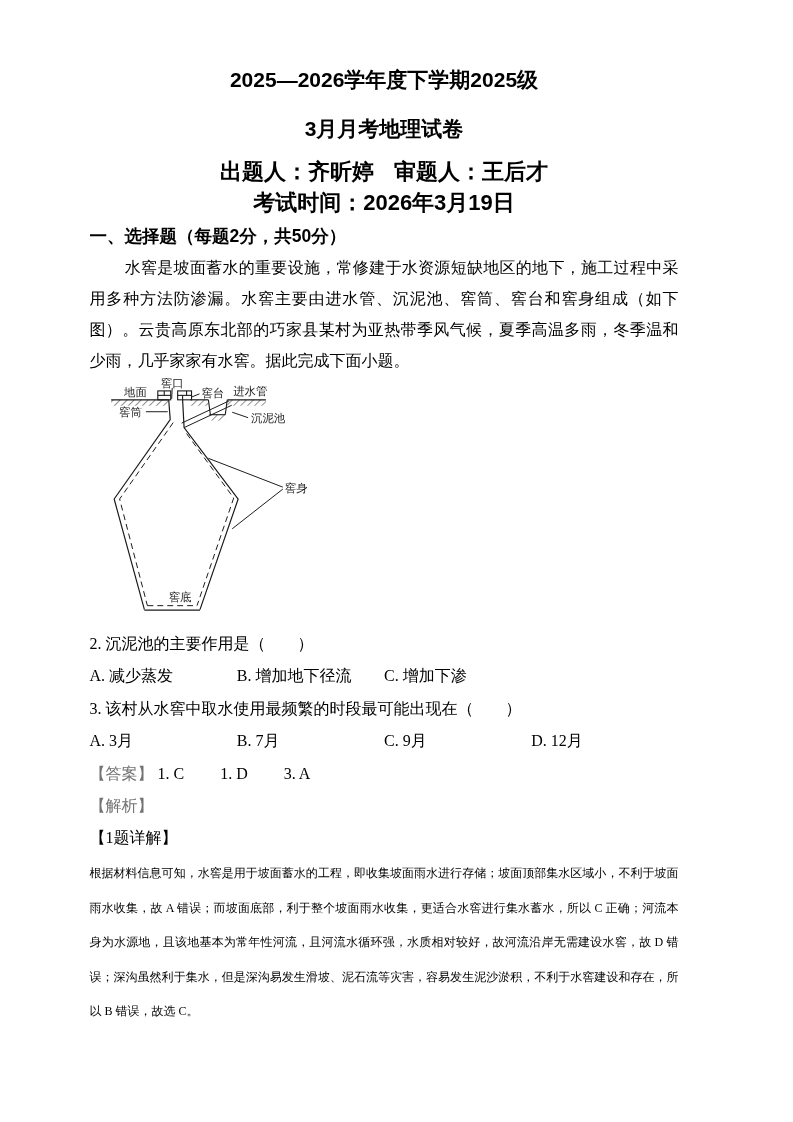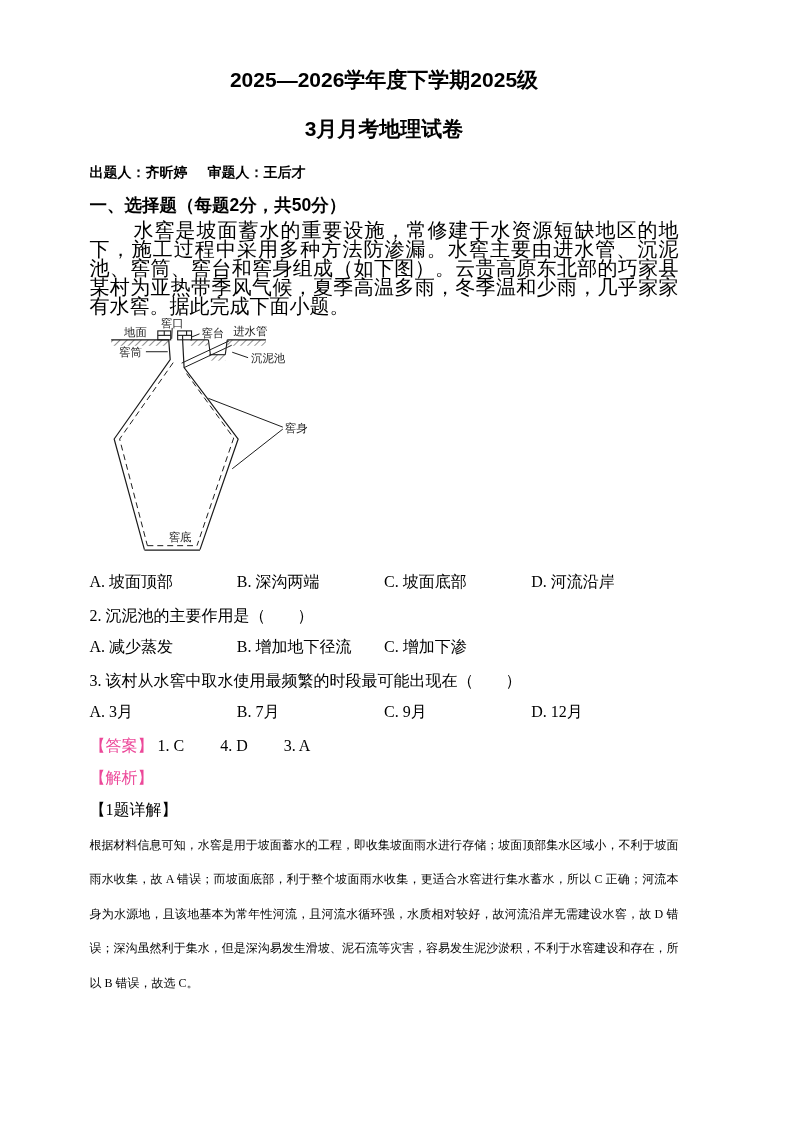--- a/index.html
+++ b/index.html
@@ -17,39 +17,40 @@
   }
   .title-line {
     text-align: center;
     font-family: "Liberation Sans", sans-serif;
     font-weight: 700;
     font-size: 21px;
     line-height: 28px;
   }
   .title-line.second { margin-top: 21px; }
   .info-line {
+    text-align: center;
     font-family: "Liberation Sans", sans-serif;
     font-weight: 700;
-    font-size: 14px;
+    font-size: 22px;
     line-height: 24px;
   }
   .info-line.first { margin-top: 17px; }
   .info-line.first .gap { display:inline-block; width: 20px; }
   .info-line.second { margin-top: 7px; }
   .section-header {
     margin-top: 8px;
     font-family: "Liberation Sans", sans-serif;
     font-weight: 700;
     font-size: 17.5px;
     line-height: 26px;
   }
   .passage {
     margin: 3px 0 0 0;
-    font-size: 20px;
-    line-height: 19px;
+    font-size: 16px;
+    line-height: 31px;
     text-align: justify;
     text-indent: 2.2em;
     font-family: Liberation Serif, serif;
   }
   .diagram-wrap { margin: 2px 0 0 8px; text-align: right; }
   svg.cellar { display: block; }
   svg.cellar text {
     font-family: "Liberation Serif", serif;
     font-size: 11.5px;
     fill: #1a1a1a;
@@ -64,21 +65,21 @@
     display: grid;
     grid-template-columns: repeat(4, 1fr);
     font-size: 16px;
     line-height: 31.5px;
   }
   .answer-line {
     font-size: 16px;
     line-height: 32px;
     margin-top: 2px;
   }
-  .blue { color: #ec4899; }
+  .blue { color: #737373; }
   .ans-item { margin-right: 32px; margin-left: 4px; }
   .ans-item.last { margin-right: 0; text-align: center; }
   .analysis-label {
     font-size: 16px;
     line-height: 32px;
   }
   .detail-header {
     font-size: 16px;
     line-height: 32px;
   }
@@ -93,20 +94,21 @@
 <body>
 
 <div class="page">
 
   <div class="title-line">2025—2026学年度下学期2025级</div>
   <div class="title-line second">3月月考地理试卷</div>
 
   <div class="info-line first">
     <span>出题人：齐昕婷</span><span class="gap"></span><span>审题人：王后才</span>
   </div>
+  <div class="info-line second">考试时间：2026年3月19日</div>
 
   <div class="section-header">一、选择题（每题2分，共50分）</div>
 
   <p class="passage">水窖是坡面蓄水的重要设施，常修建于水资源短缺地区的地下，施工过程中采用多种方法防渗漏。水窖主要由进水管、沉泥池、窖筒、窖台和窖身组成（如下图）。云贵高原东北部的巧家县某村为亚热带季风气候，夏季高温多雨，冬季温和少雨，几乎家家有水窖。据此完成下面小题。</p>
 
   <div class="diagram-wrap">
     <svg class="cellar" width="320" height="248" viewBox="0 0 320 250" xmlns="http://www.w3.org/2000/svg">
       <defs>
         <pattern id="hatch" patternUnits="userSpaceOnUse" width="5" height="5" patternTransform="rotate(45)">
           <line x1="0" y1="0" x2="0" y2="5" stroke="#333" stroke-width="1.1"></line>
@@ -170,26 +172,20 @@
       <text x="103" y="19">窖台</text>
       <text x="135" y="17">进水管</text>
       <text x="20" y="38">窖筒</text>
       <text x="153" y="44">沉泥池</text>
       <text x="187" y="115">窖身</text>
       <text x="70" y="225">窖底</text>
     </svg>
   </div>
 
   <div class="q-block">
-    <div class="q-options">
-      <span>A. 坡面顶部</span>
-      <span>B. 深沟两端</span>
-      <span>C. 坡面底部</span>
-      <span>D. 河流沿岸</span>
-    </div>
   </div>
 
   <div class="q-block">
     <div class="q-stem">2. 沉泥池的主要作用是（　　）</div>
     <div class="q-options">
       <span>A. 减少蒸发</span>
       <span>B. 增加地下径流</span>
       <span>C. 增加下渗</span>
     </div>
   </div>
@@ -198,20 +194,20 @@
     <div class="q-stem">3. 该村从水窖中取水使用最频繁的时段最可能出现在（　　）</div>
     <div class="q-options">
       <span>A. 3月</span>
       <span>B. 7月</span>
       <span>C. 9月</span>
       <span>D. 12月</span>
     </div>
   </div>
 
   <div class="answer-line">
-    <span class="blue">【答案】</span><span class="ans-item">1. C</span><span class="ans-item">4. D</span><span class="ans-item last">3. A</span>
+    <span class="blue">【答案】</span><span class="ans-item">1. C</span><span class="ans-item">1. D</span><span class="ans-item last">3. A</span>
   </div>
 
   <div class="analysis-label blue">【解析】</div>
   <div class="detail-header">【1题详解】</div>
   <p class="exp-text">根据材料信息可知，水窖是用于坡面蓄水的工程，即收集坡面雨水进行存储；坡面顶部集水区域小，不利于坡面雨水收集，故 A 错误；而坡面底部，利于整个坡面雨水收集，更适合水窖进行集水蓄水，所以 C 正确；河流本身为水源地，且该地基本为常年性河流，且河流水循环强，水质相对较好，故河流沿岸无需建设水窖，故 D 错误；深沟虽然利于集水，但是深沟易发生滑坡、泥石流等灾害，容易发生泥沙淤积，不利于水窖建设和存在，所以 B 错误，故选 C。</p>
 
 </div>
 
 </body></html>

